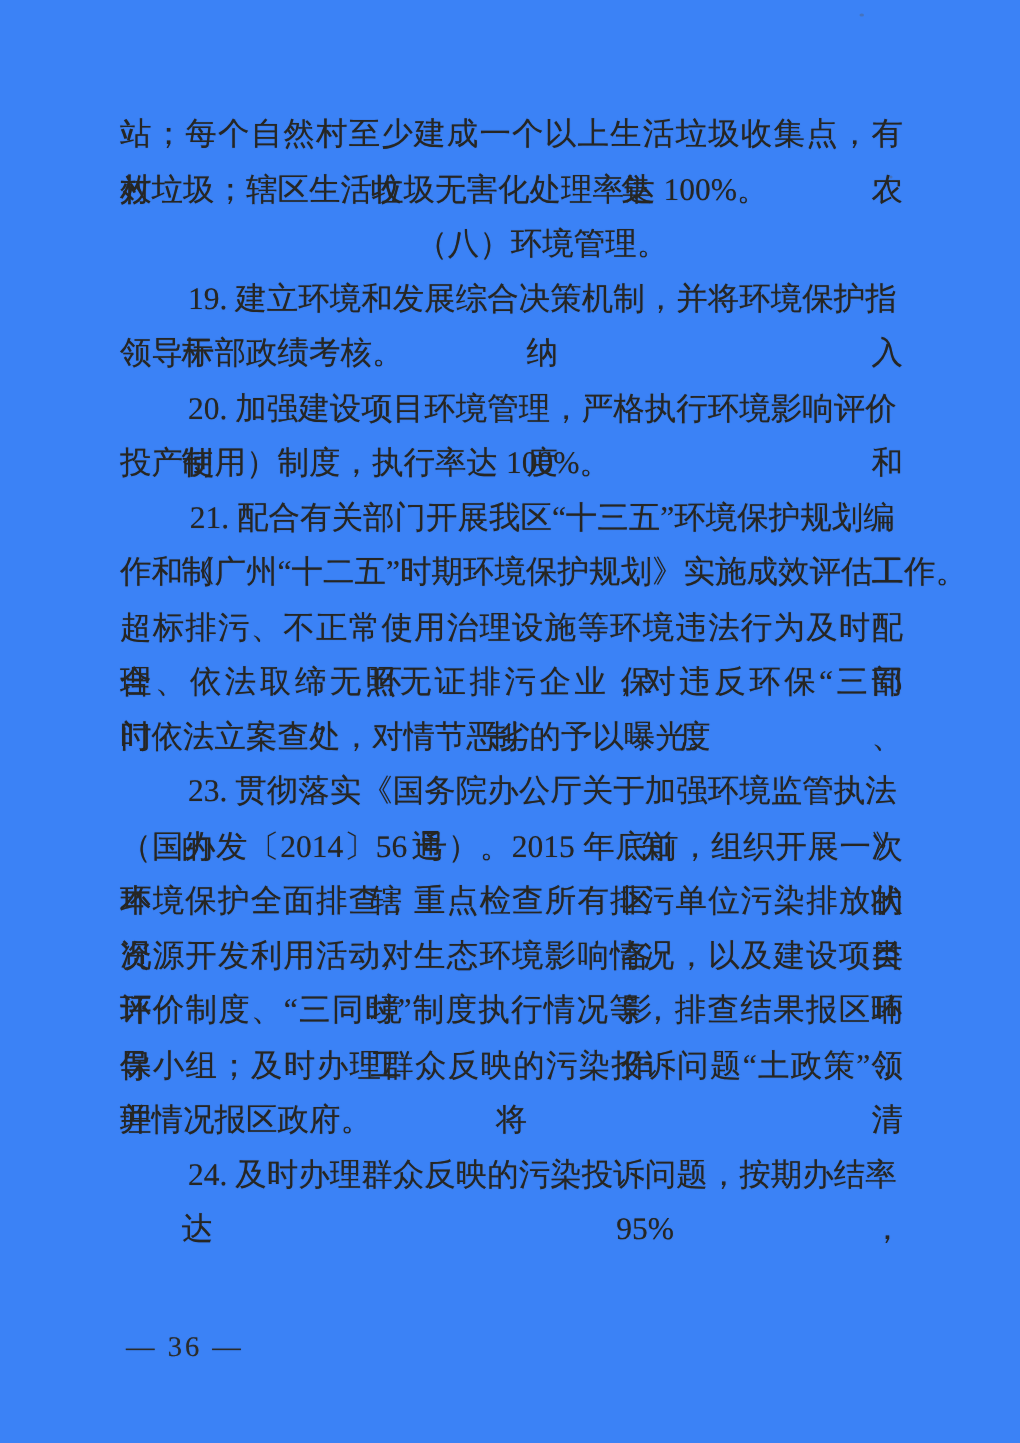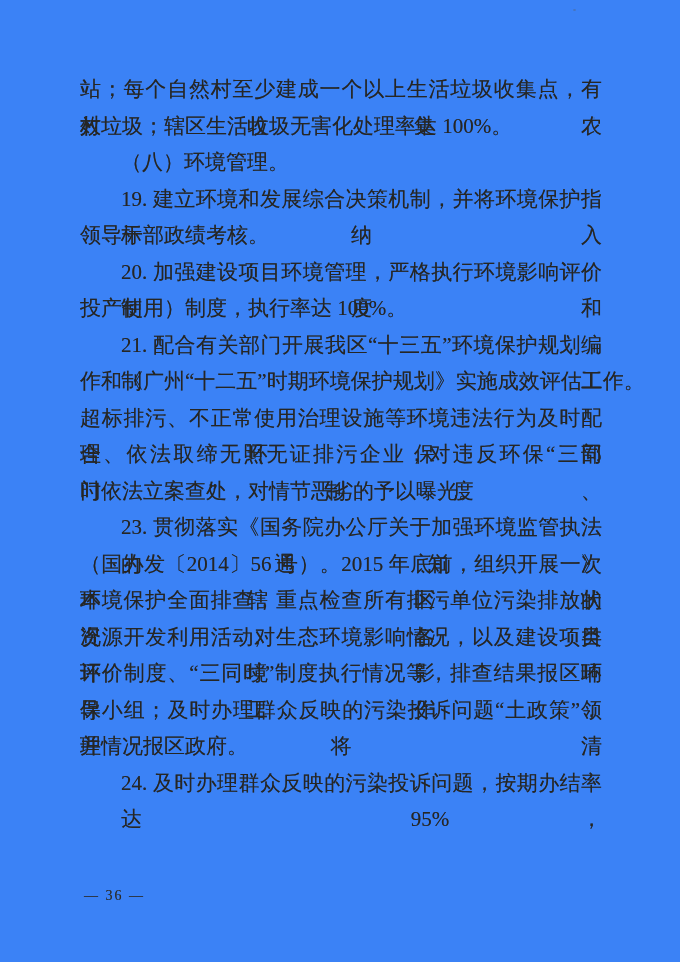--- a/index.html
+++ b/index.html
@@ -34,30 +34,31 @@
     height: 36.5px;
   }
   .line.fill {
     white-space: normal;
     text-align: justify;
     text-align-last: justify;
     -moz-text-align-last: justify;
   }
   .line.indent {
     padding-left: 41px;
+    text-align: center;
   }
   .line.indent.fill {
     padding-left: 41px;
     width: 481px;
   }
   .page-number {
     position: absolute;
     top: 888px;
     left: 84px;
-    font-size: 14px;
+    font-size: 19px;
     color: #2b2b29;
     letter-spacing: 2px;
     text-shadow: 0 0 0.6px rgba(40,40,40,0.5);
   }
   .speck {
     position: absolute;
     background: rgba(90,90,88,0.35);
     border-radius: 50%;
   }
   .speck.s1 { left: 573px; top: 9px;  width: 3px; height: 2px; }

